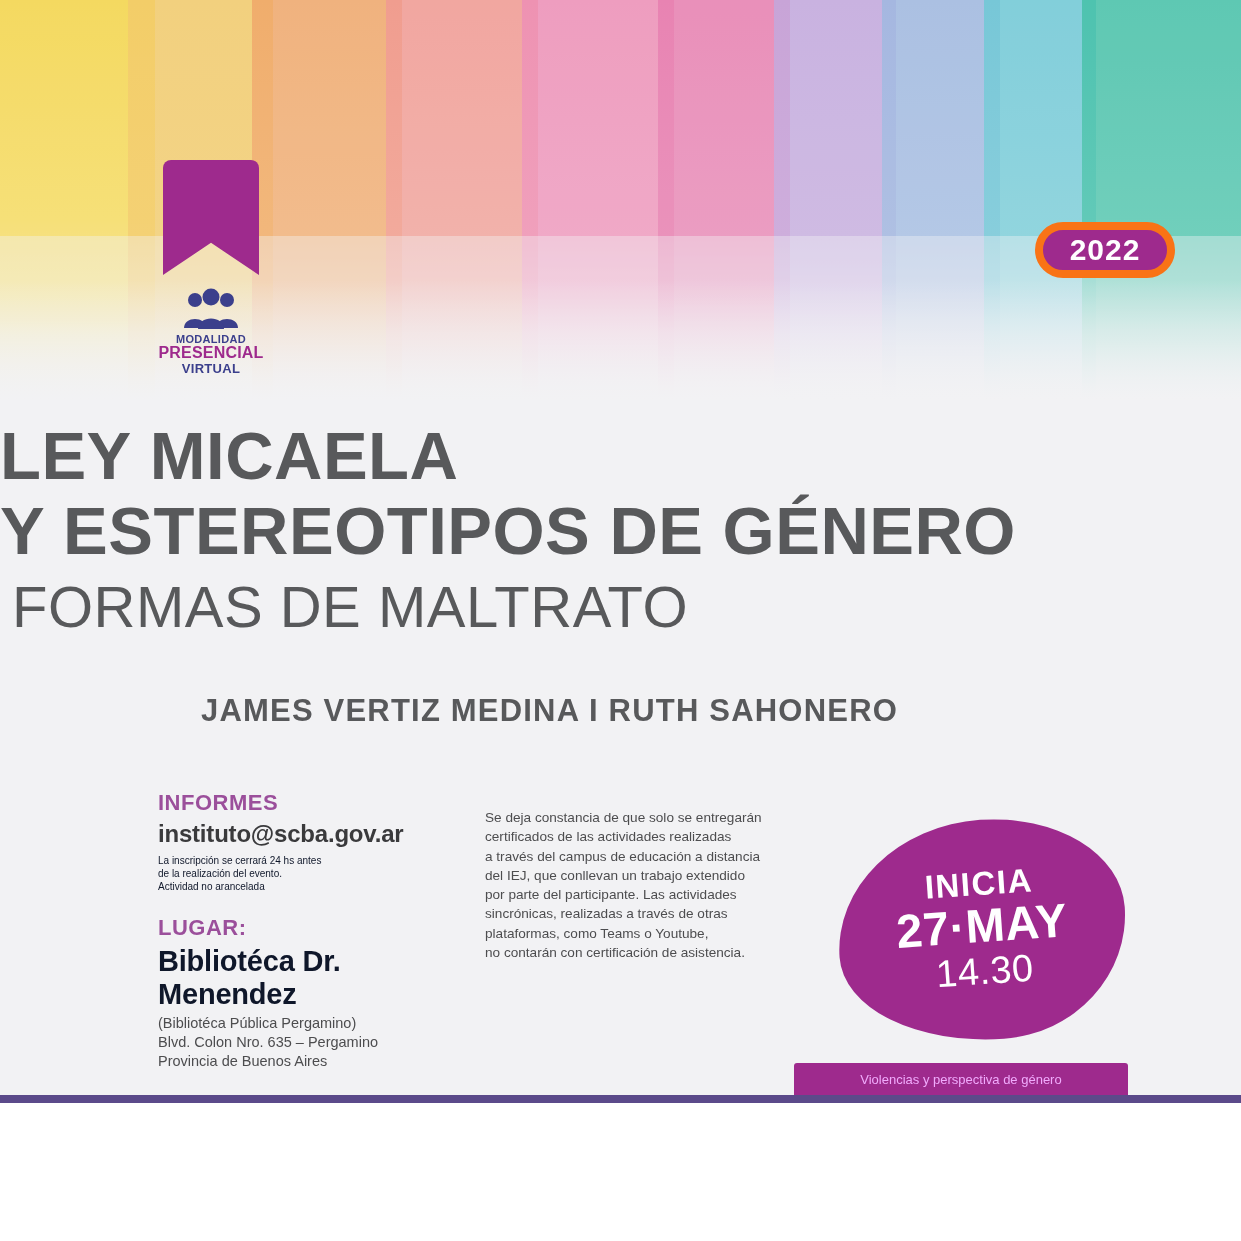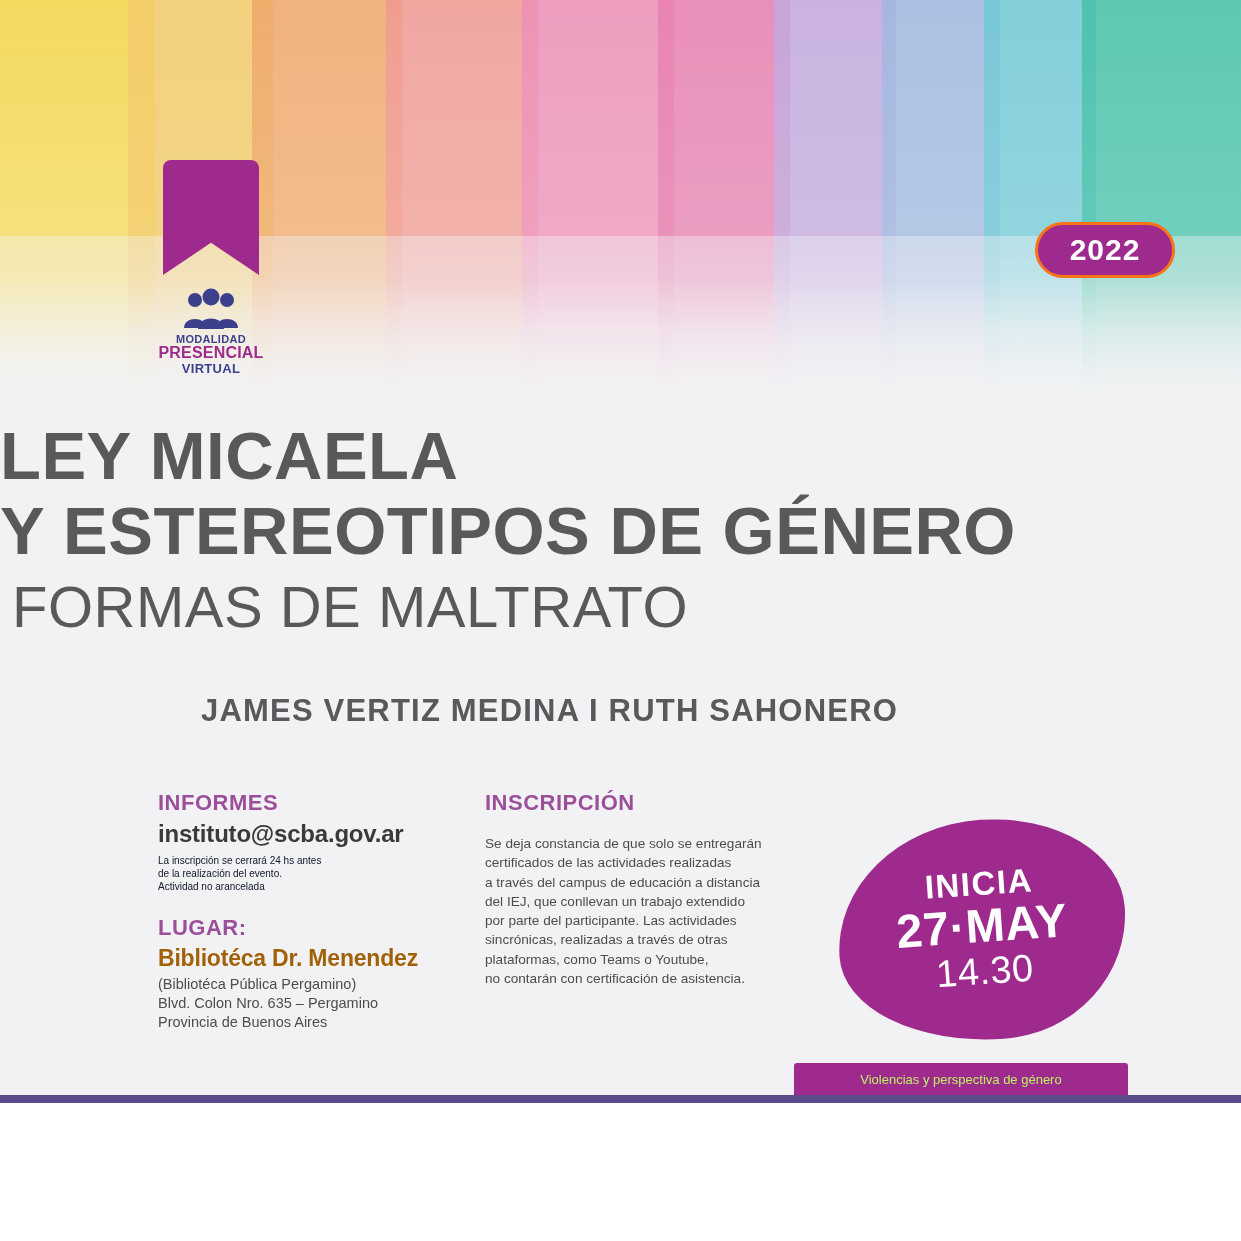--- a/index.html
+++ b/index.html
@@ -60,21 +60,21 @@
     height: 56px;
     border-radius: 28px;
     background: #9e2a8d;
     color: #ffffff;
     font-size: 30px;
     font-weight: bold;
     letter-spacing: 1px;
     display: flex;
     align-items: center;
     justify-content: center;
-    border: 3px solid #f97316;
+    border: 8px solid #f97316;
     box-sizing: border-box;
   }
 
   
   .bookmark {
     position: absolute;
     left: 163px;
     top: 160px;
     width: 96px;
     height: 115px;
@@ -185,23 +185,23 @@
     color: #0f172a;
   }
   .lugar-label {
     color: #9b4f9b;
     font-size: 22px;
     font-weight: bold;
     margin-top: 22px;
     letter-spacing: 0.5px;
   }
   .lugar-name {
-    font-size: 23px;
-    font-weight: bold;
-    color: #a16207;
+    font-size: 29px;
+    font-weight: bold;
+    color: #0f172a;
     margin-top: 4px;
     letter-spacing: -0.2px;
   }
   .lugar-detail {
     font-size: 14.5px;
     line-height: 1.32;
     margin-top: 3px;
     color: #4d4d4f;
   }
 
@@ -272,21 +272,21 @@
   }
 
   
   .cat-tag {
     position: absolute;
     left: 794px;
     top: 1063px;
     width: 334px;
     height: 32px;
     background: #9e2a8d;
-    color: #bef264;
+    color: #f0abfc;
     font-size: 13px;
     display: flex;
     align-items: center;
     justify-content: center;
     border-radius: 3px 3px 0 0;
   }
 
   
   .footer-rule {
     position: absolute;
@@ -363,21 +363,20 @@
     <div class="lugar-label">LUGAR:</div>
     <div class="lugar-name">Bibliotéca Dr. Menendez</div>
     <div class="lugar-detail">
       <div>(Bibliotéca Pública Pergamino)</div>
       <div>Blvd. Colon Nro. 635 – Pergamino</div>
       <div>Provincia de Buenos Aires</div>
     </div>
   </div>
 
   <div class="col-inscripcion">
-    <div class="label-purple">INSCRIPCIÓN</div>
     <div class="disclaimer">
       <div>Se deja constancia de que solo se entregarán</div>
       <div>certificados de las actividades realizadas</div>
       <div>a través del campus de educación a distancia</div>
       <div>del IEJ, que conllevan un trabajo extendido</div>
       <div>por parte del participante. Las actividades</div>
       <div>sincrónicas, realizadas a través de otras</div>
       <div>plataformas, como Teams o Youtube,</div>
       <div>no contarán con certificación de asistencia.</div>
     </div>

